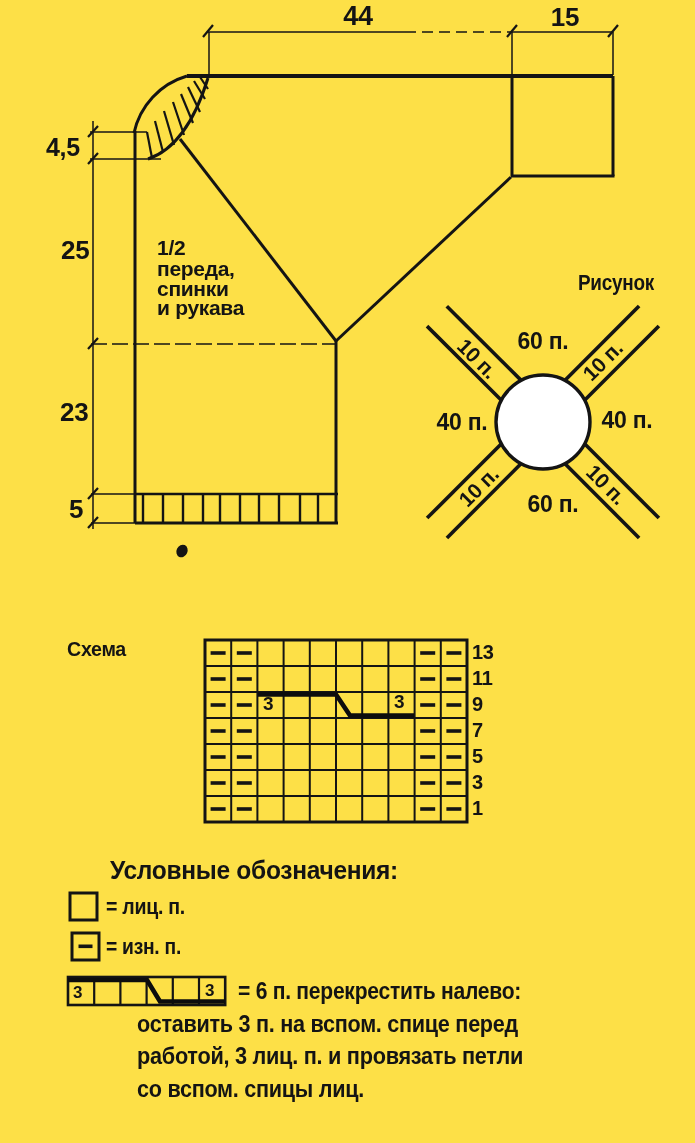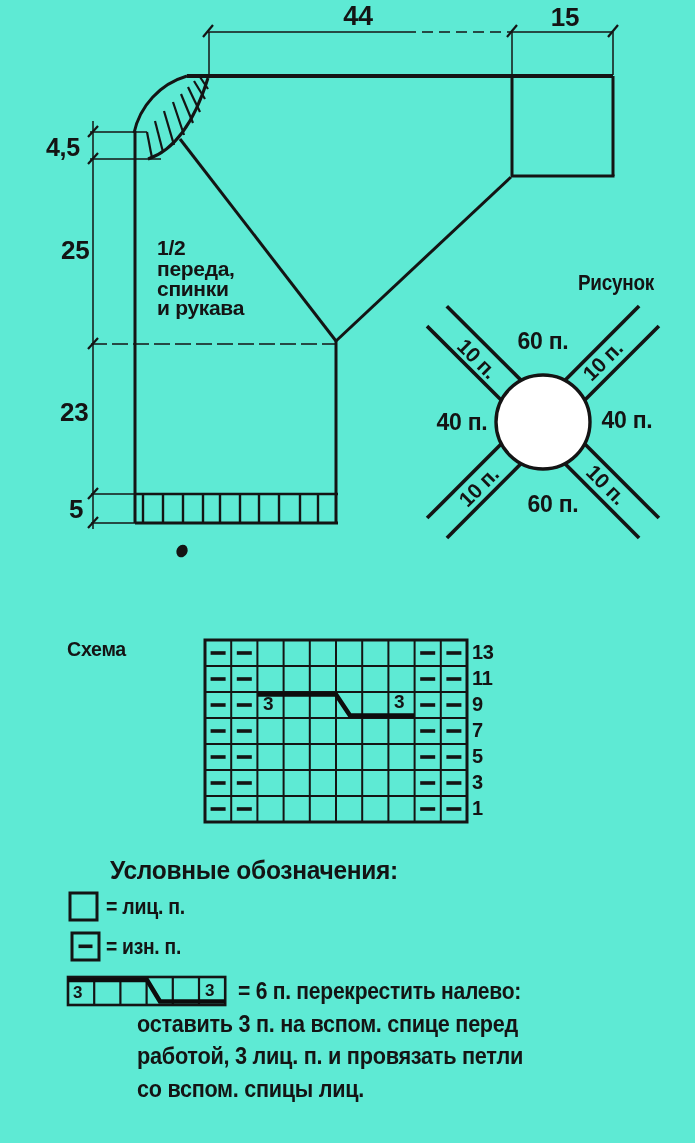--- a/index.html
+++ b/index.html
@@ -1,16 +1,16 @@
 <!DOCTYPE html>
 <html><head>
 <meta charset="utf-8">
 <style>
   html,body{margin:0;padding:0;background:#e8e8e8;}
-  .page{width:695px;height:1143px;background:#5eead4;position:relative;margin:0 auto;
+  .page{width:695px;height:1143px;background:#fde047;position:relative;margin:0 auto;
         font-family:"Liberation Sans", sans-serif;}
   svg{display:block;}
   svg text{font-family:"Liberation Sans", sans-serif;font-weight:700;fill:#141414;
            letter-spacing:-0.3px;}
   .ln{stroke:#141414;fill:none;}
   .thin{stroke-width:1.5;}
   .mid{stroke-width:2.2;}
   .bold{stroke-width:3;}
   .xbold{stroke-width:4;}
   .cable{stroke-width:4.6;stroke:#0d0d0d;}

